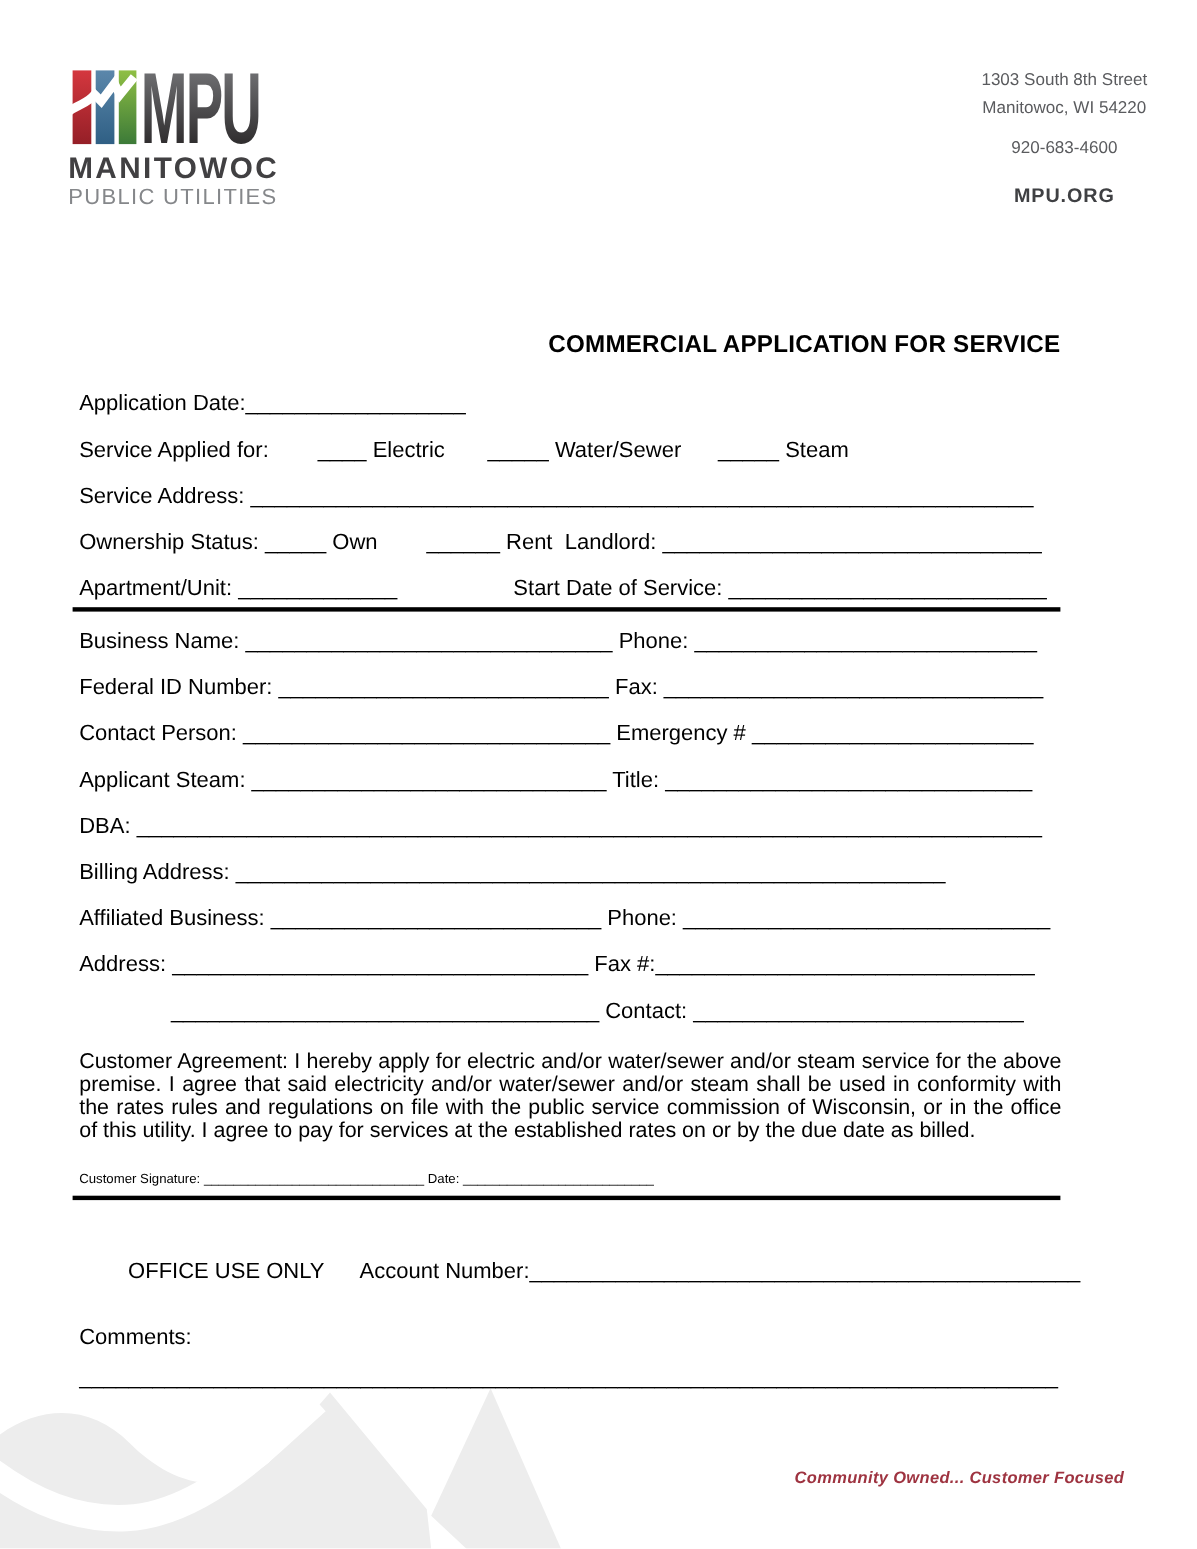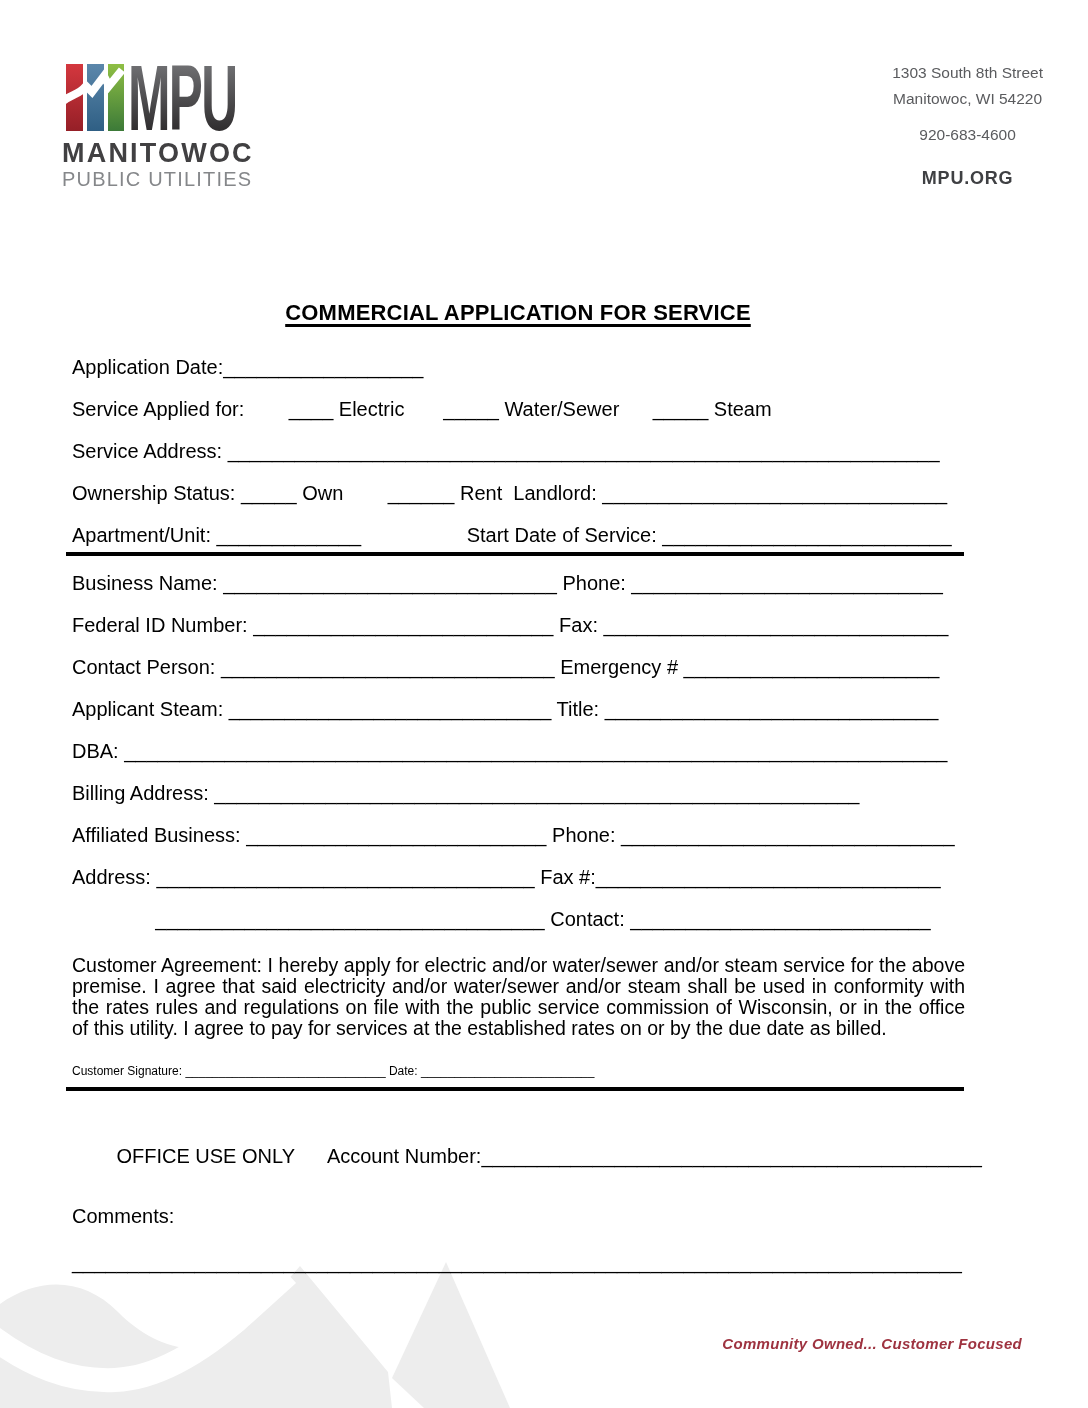--- a/index.html
+++ b/index.html
@@ -11,31 +11,31 @@
   .logo-name1{position:absolute;left:0;top:76px;font-size:27px;font-weight:700;
               letter-spacing:2.2px;color:#414042;}
   .logo-name2{position:absolute;left:0;top:106px;font-size:20px;font-weight:400;
               letter-spacing:1.2px;color:#85878a;}
   .contact{position:absolute;right:45px;top:60px;text-align:center;color:#5a5b5e;
            font-size:15.5px;line-height:26px;font-weight:400;}
   .contact .phone{margin-top:10px;}
   .contact .website{margin-top:17px;font-size:18px;font-weight:700;color:#3f4043;letter-spacing:.8px;}
   
   .main{position:absolute;left:72px;top:300px;width:892px;}
-  .title{text-align:center;font-size:22px;font-weight:700;text-decoration:underline;
+  .title{text-align:right;font-size:22px;font-weight:700;
          text-decoration-thickness:2.5px;text-underline-offset:4px;margin:0 0 20px 0;
          letter-spacing:.2px;}
   .fline{font-size:20px;line-height:42px;white-space:pre;}
   .rule{height:4px;background:#000;width:898px;margin:-4px 0 6px -6px;}
   .agreement{margin-top:15px;font-size:19.5px;line-height:21px;text-align:justify;width:893px;}
   .sigline{margin-top:12px;font-size:12px;line-height:40px;white-space:pre;}
   .office{margin-top:20px;font-size:20px;}
   .office-line{line-height:30px;white-space:pre;}
   .comments-label{line-height:30px;}
-  .comments-line{margin-top:16px;line-height:30px;white-space:pre;}
+  .comments-line{margin-top:6px;line-height:30px;white-space:pre;}
   
   .tagline{position:absolute;right:66px;top:1335px;font-size:15px;font-weight:700;
            color:#9e3340;letter-spacing:.3px;font-style:italic;}
   .watermark{position:absolute;left:0;top:1256px;z-index:0;}
   .main,.logo-wrap,.contact,.tagline{z-index:1;}
 </style>
 </head>
 <body>
 
 <div class="page">

